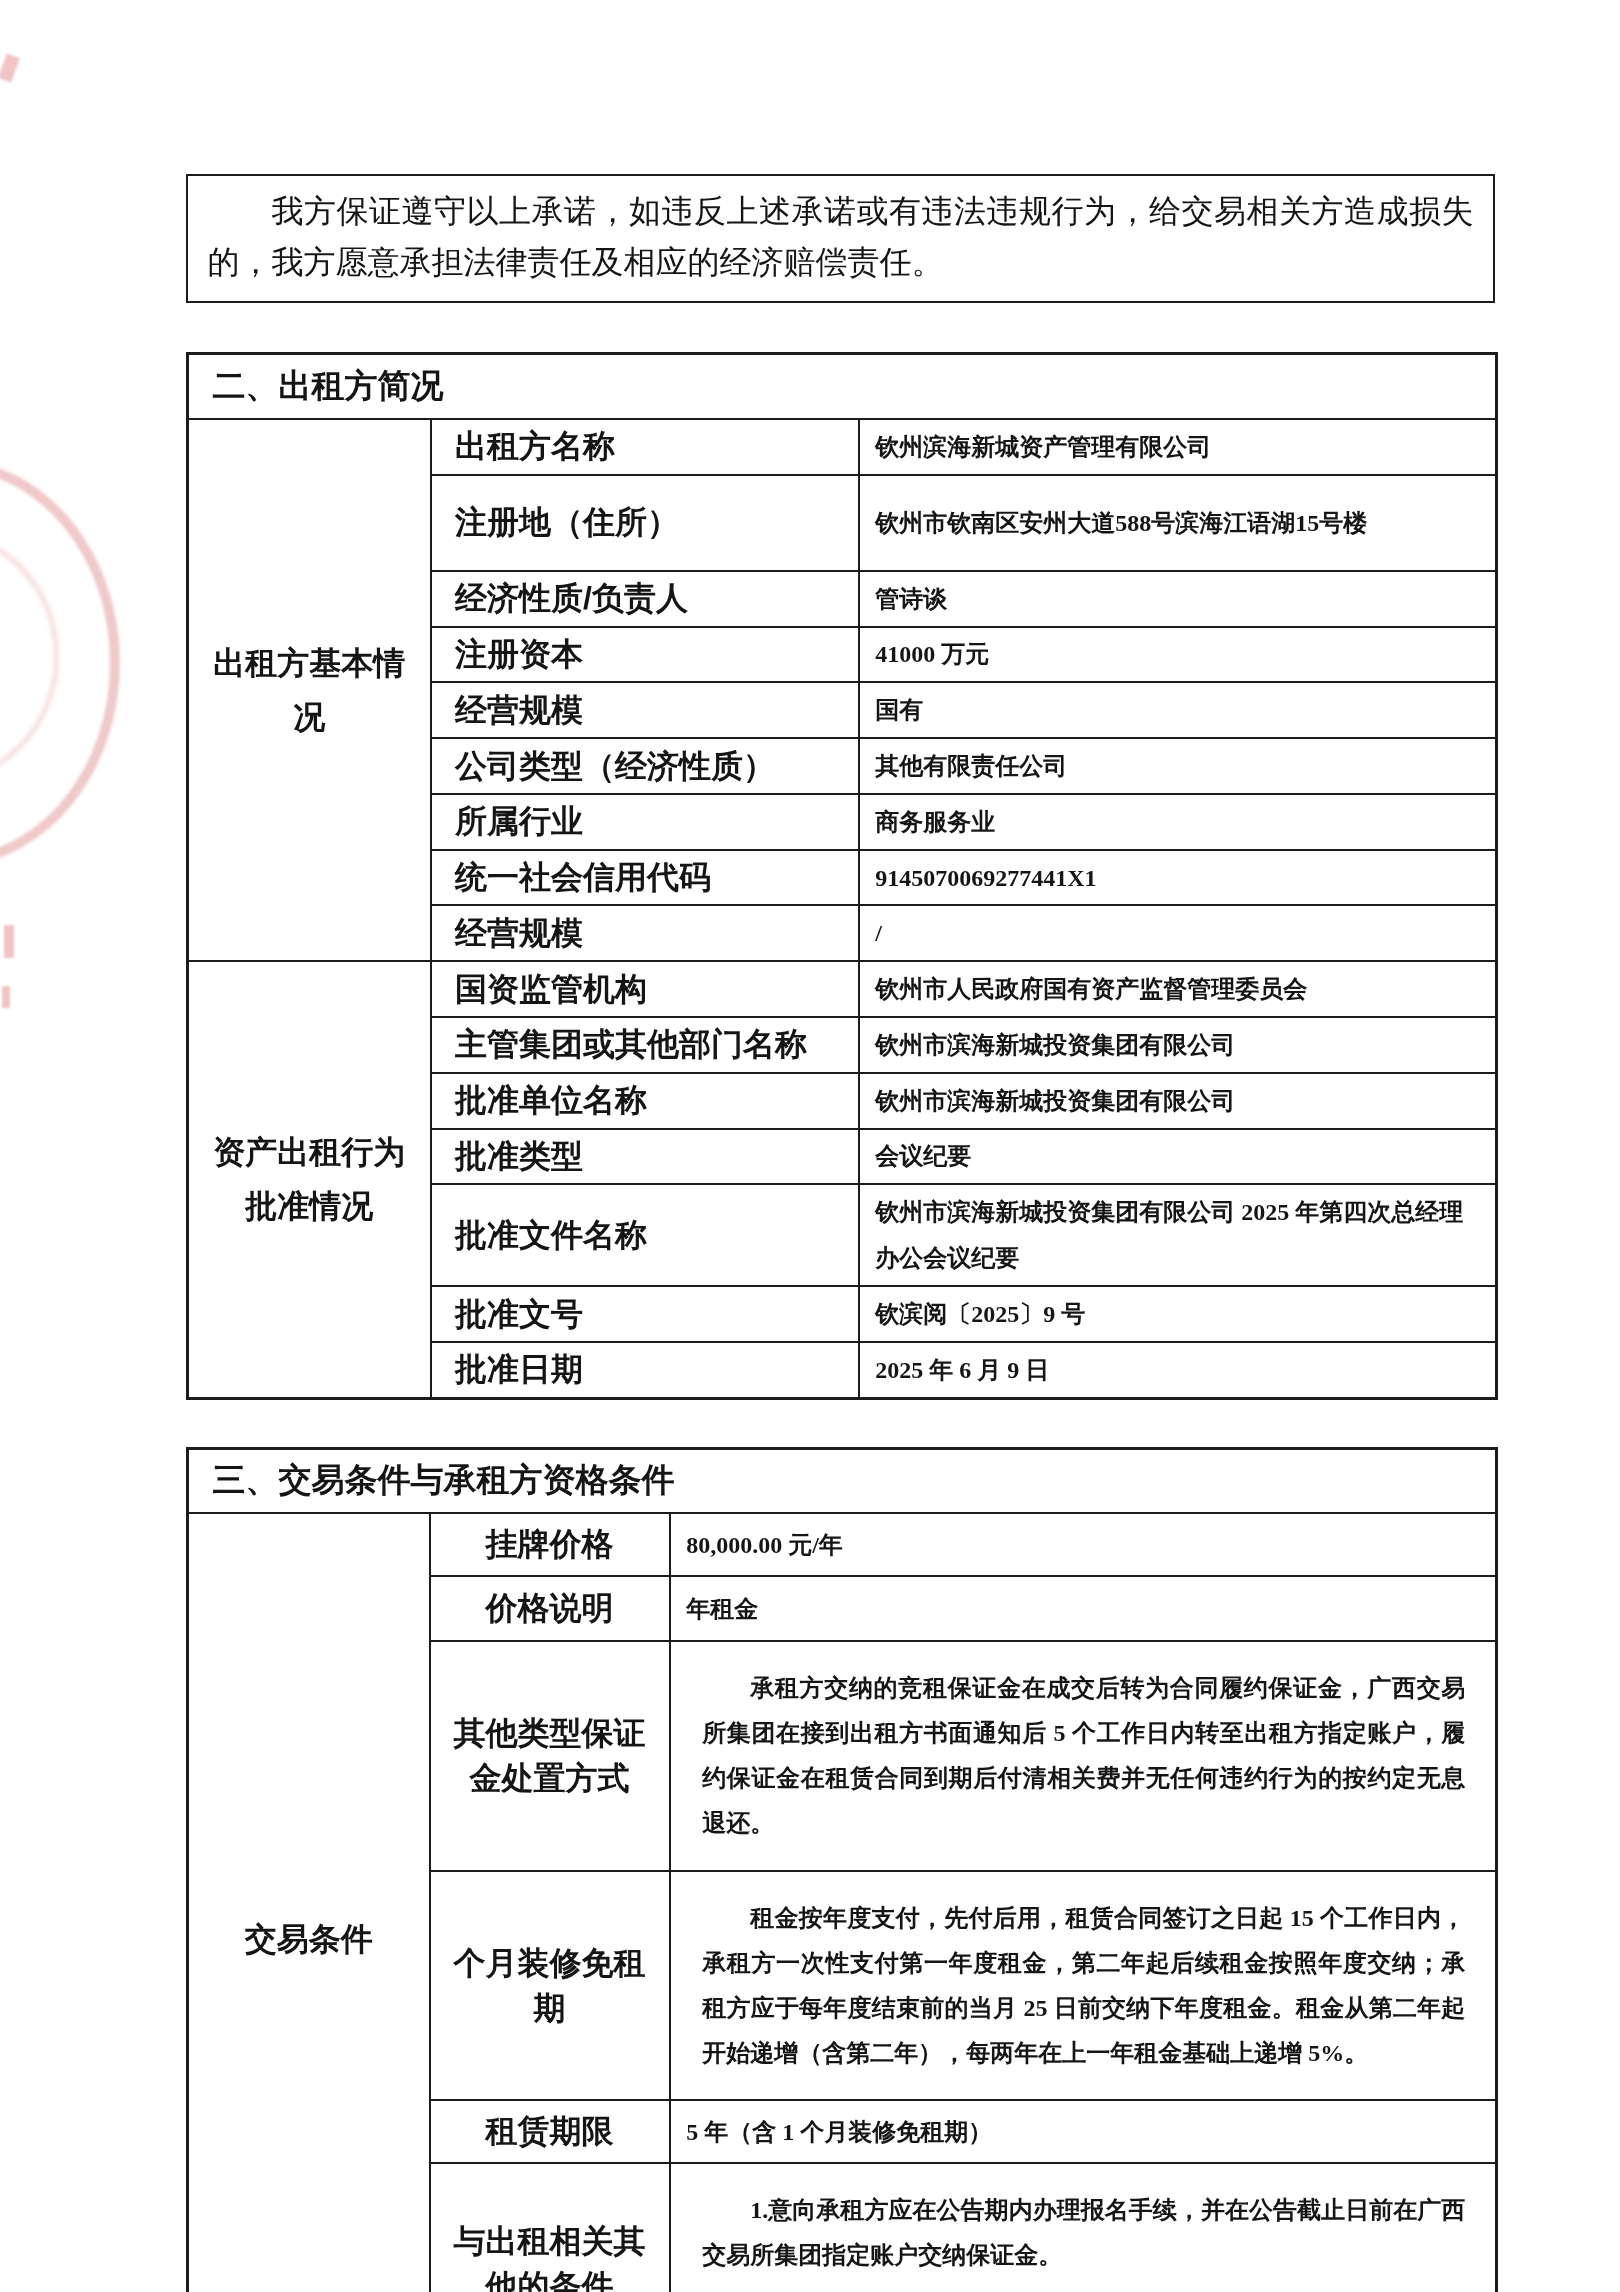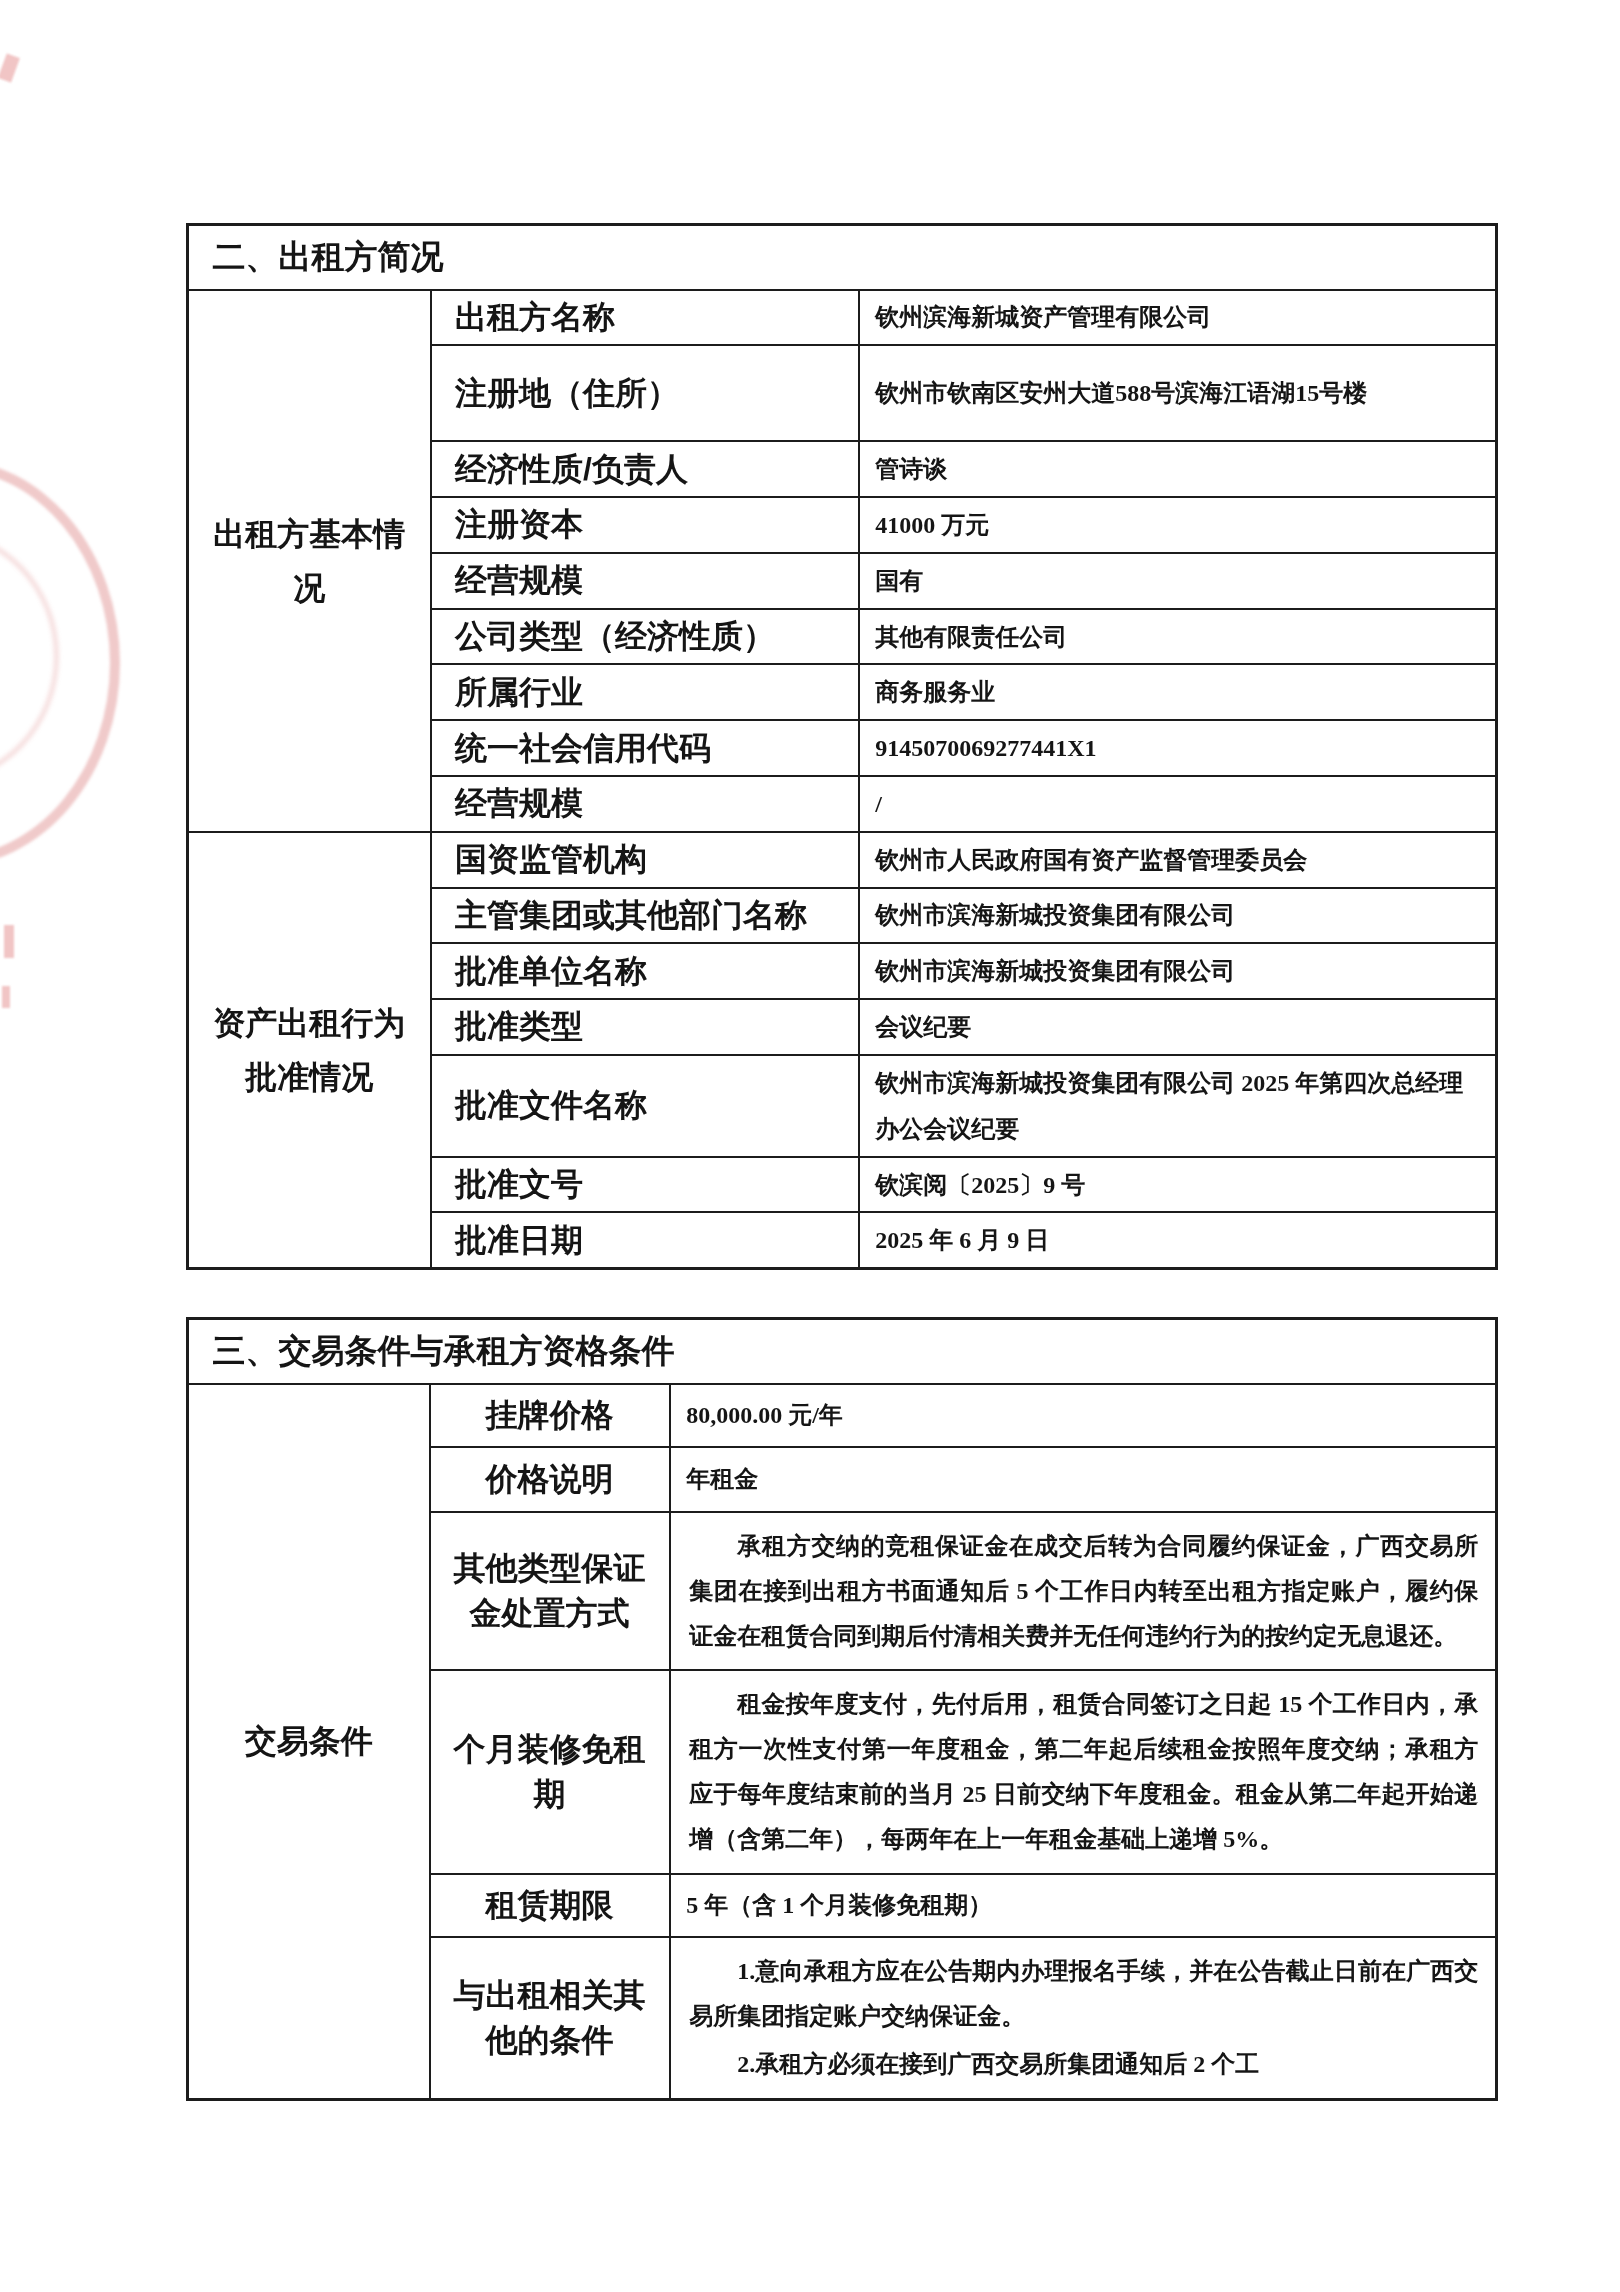--- a/index.html
+++ b/index.html
@@ -78,21 +78,21 @@
     padding:0 15.7px;
   }
   td.val{
     font-size:24px;
     line-height:46px;
     padding:3.9px 13.7px 3.9px 15.7px;
     text-align:left;
     font-weight:bold;
   }
   td.val p{
-    margin:3px;
+    margin:16px;
     text-align:justify;
     line-height:45px;
   }
   td.val p.indent{text-indent:2em;}
   td.valpara{vertical-align:middle;padding-top:7.8px;padding-bottom:7.8px;}
   
   .stamp-arc{
     position:absolute;
     left:-223px;top:459px;
     width:323px;height:388px;
@@ -123,20 +123,23 @@
 <div class="page">
 
   <div class="stamp-arc"></div>
   <div class="stamp-inner"></div>
   <div class="speck s1"></div>
   <div class="speck s2"></div>
   <div class="speck s3"></div>
 
   <div class="content">
 
+    <div class="notice-box">
+      <p>我方保证遵守以上承诺，如违反上述承诺或有违法违规行为，给交易相关方造成损失的，我方愿意承担法律责任及相应的经济赔偿责任。</p>
+    </div>
 
     <table class="t2">
       <colgroup>
           <col style="width:243px">
           <col style="width:428px">
           <col style="width:638px">
         </colgroup>
       <tbody>
           <tr class="hdr">
         <td colspan="3">二、出租方简况</td>

